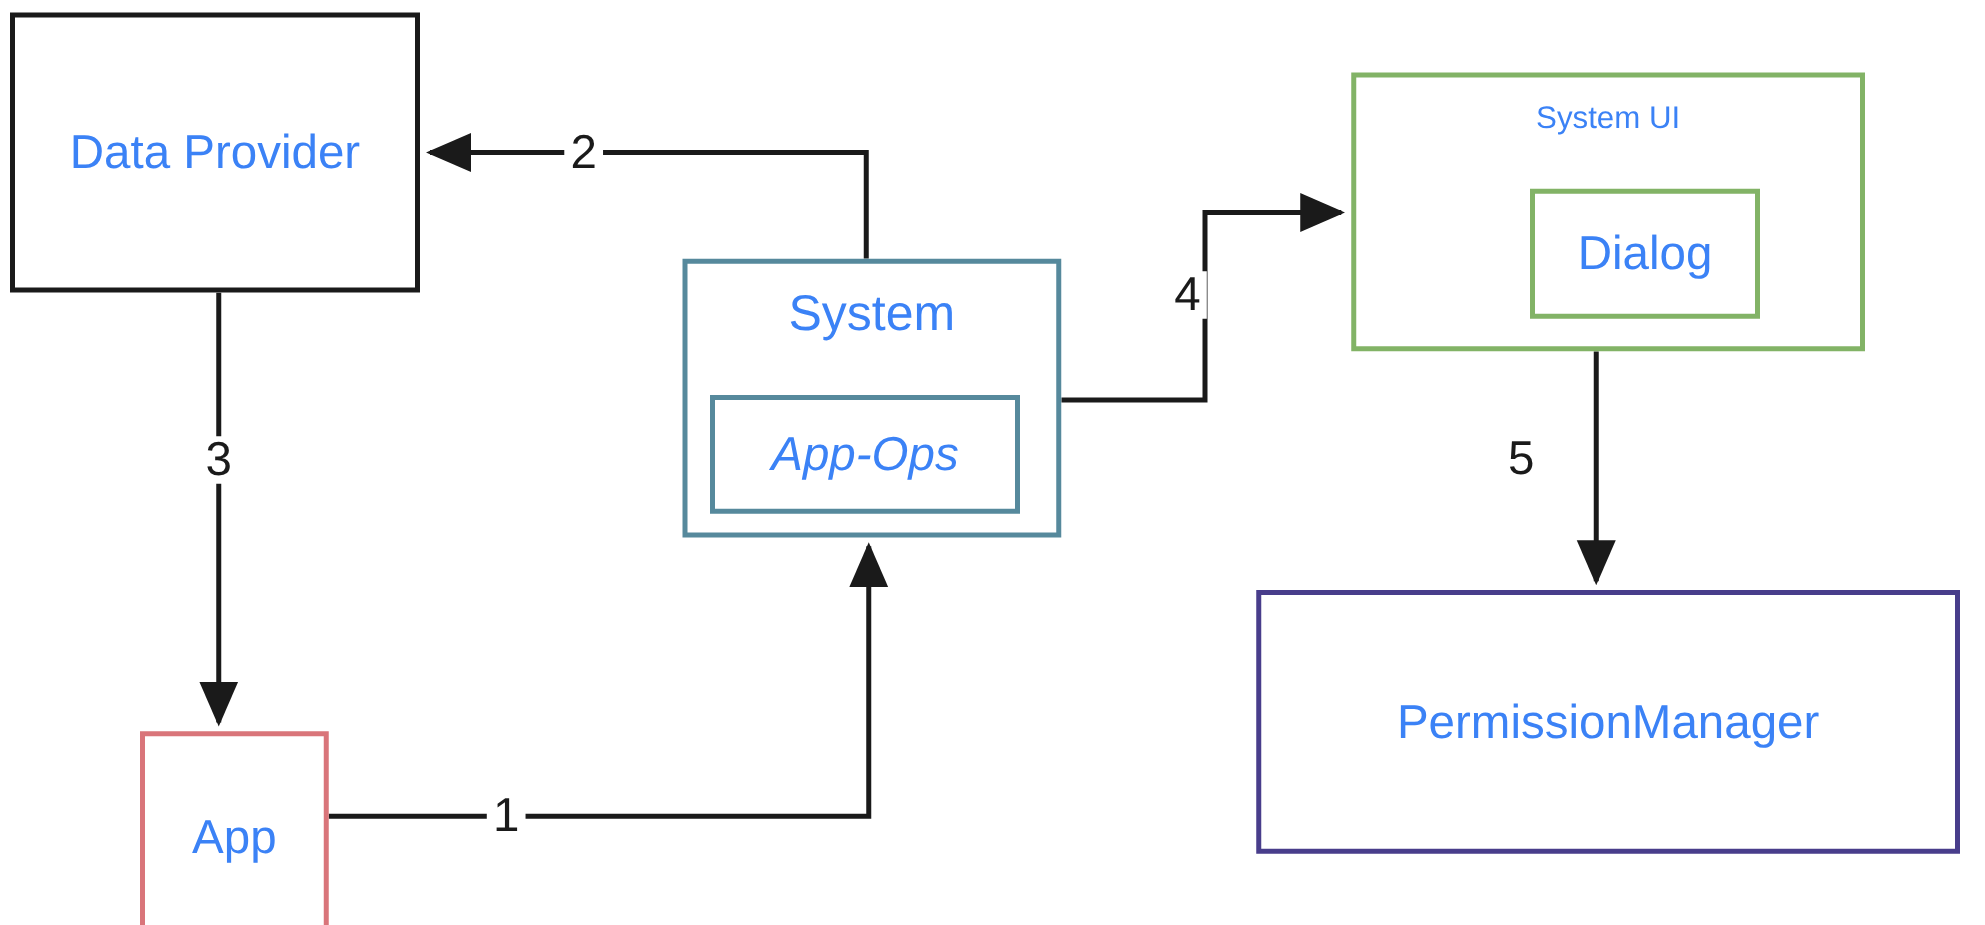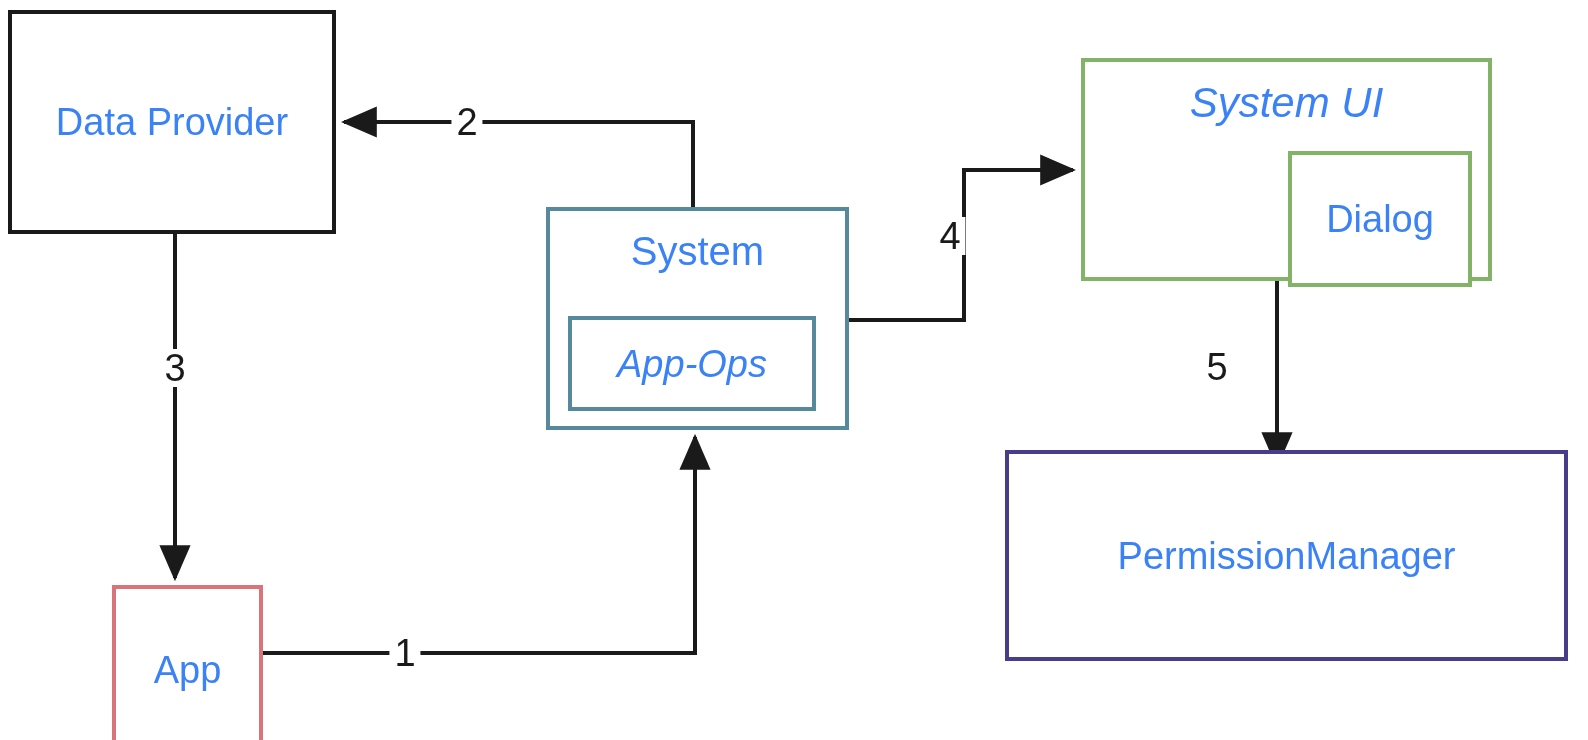--- a/index.html
+++ b/index.html
@@ -79,26 +79,26 @@
       <div class="node" style="left: 8px; top: 10px; width: 328px; height: 224px; border: 4px solid rgb(26, 26, 26);">
         <span class="node-label" style="font-size: 38px;">Data Provider</span>
       </div>
       <div class="node container" style="left: 546px; top: 207px; width: 303px; height: 223px; border: 4px solid rgb(86, 137, 156);">
         <span class="node-label" style="font-size: 40px;">System</span>
       </div>
       <div class="node" style="left: 568px; top: 316px; width: 248px; height: 95px; border: 4px solid rgb(86, 137, 156);">
         <span class="node-label" style="font-size: 38px; font-style: italic;">App-Ops</span>
       </div>
       <div class="node container" style="left: 1081px; top: 58px; width: 411px; height: 223px; border: 4px solid rgb(130, 179, 102);">
-        <span class="node-label" style="font-size: 42px; font-style: italic;">System UI</span>
+        <span class="node-label" style="font-size: 25px;">System UI</span>
       </div>
-      <div class="node" style="left: 1288px; top: 151px; width: 184px; height: 136px; border: 4px solid rgb(130, 179, 102);">
+      <div class="node" style="left: 1224px; top: 151px; width: 184px; height: 104px; border: 4px solid rgb(130, 179, 102);">
         <span class="node-label" style="font-size: 38px;">Dialog</span>
       </div>
-      <div class="node" style="left: 1005px; top: 450px; width: 563px; height: 211px; border: 4px solid rgb(72, 61, 139);">
+      <div class="node" style="left: 1005px; top: 472px; width: 563px; height: 211px; border: 4px solid rgb(72, 61, 139);">
         <span class="node-label" style="font-size: 38px;">PermissionManager</span>
       </div>
       <div class="node" style="left: 112px; top: 585px; width: 151px; height: 170px; border: 4px solid rgb(217, 117, 122);">
         <span class="node-label" style="font-size: 38px;">App</span>
       </div>
     </div>
 
   <div id="edge-label-layer">
       <span class="edge-label" style="font-size: 38px; left: 405px; top: 653px; transform: translate(-50%, -50%);">1</span>
       <span class="edge-label" style="font-size: 38px; left: 467px; top: 122px; transform: translate(-50%, -50%);">2</span>

